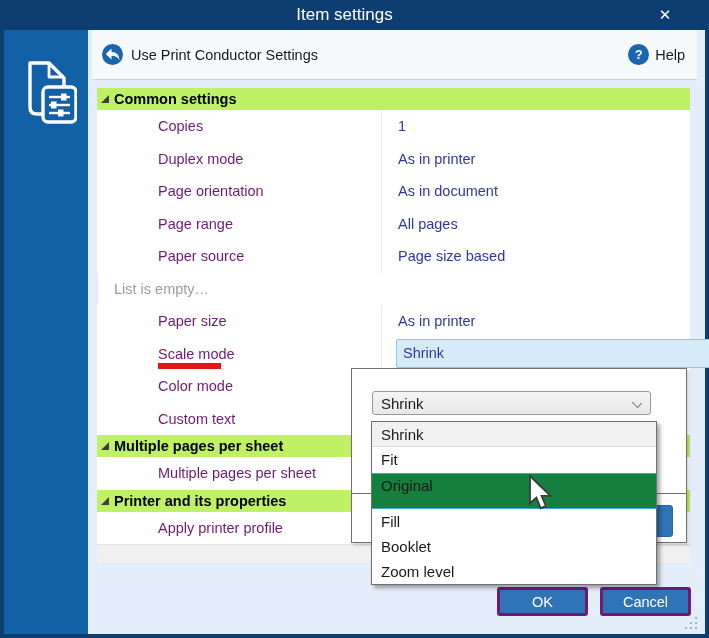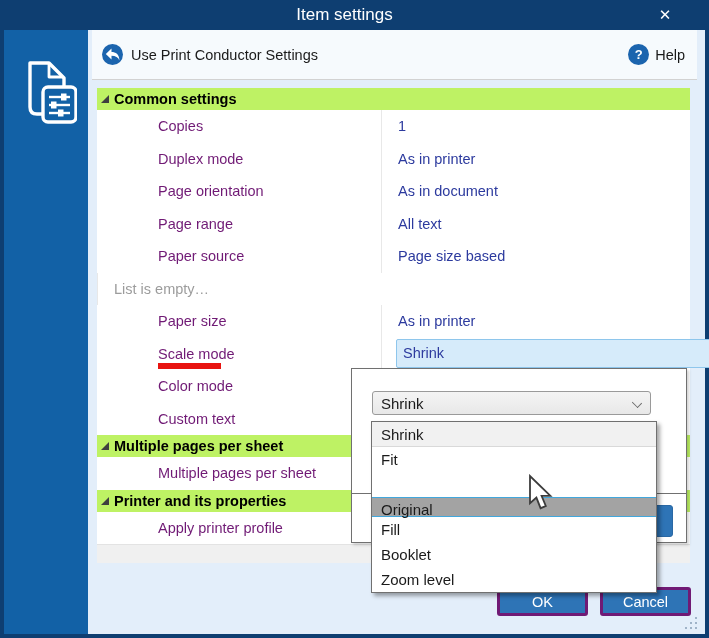--- a/index.html
+++ b/index.html
@@ -65,22 +65,22 @@
   .combo .chev { position:absolute; right:9px; top:7px; width:8px; height:8px;
                  border-right:1.6px solid #6a6a6a; border-bottom:1.6px solid #6a6a6a;
                  transform:rotate(45deg) scale(1,0.8); }
 
   
   .ddlist { position:absolute; left:367px; top:391px; width:286px; background:#ffffff;
             border:1px solid #707070; z-index:10; box-shadow:3px 3px 4px rgba(0,0,0,0.35);
             font-size:15px; color:#1a1a1a; }
   .opt { height:25.3px; line-height:25.3px; padding-left:9px; }
   .opt.sel { background:#f1f1f1; border-bottom:1px solid #d9d9d9; }
-  .opt.hover { background:#a3a3a3; border-top:1px solid #42a7dc; border-bottom:1px solid #42a7dc;
-               height:20px; line-height:23px;margin-top:24px; }
+  .opt.hover { background:#15803d; border-top:1px solid #42a7dc; border-bottom:1px solid #42a7dc;
+               height:36px; line-height:23px; }
 
   
   .cursor { position:absolute; left:524px; top:444px; z-index:20; }
 
   
   .btn { position:absolute; top:557px; width:91px; height:29px; background:#2e74b6;
          border:3px solid #701a75; border-radius:3px; color:#ffffff; font-size:14.5px;
          display:flex; align-items:center; justify-content:center; cursor:default; }
   .btn-ok { left:493px; }
   .btn-cancel { left:596px; }
@@ -145,21 +145,21 @@
         <div class="val">As in printer</div>
       </div>
 
       <div class="row">
         <div class="lbl">Page orientation</div>
         <div class="val">As in document</div>
       </div>
 
       <div class="row">
         <div class="lbl">Page range</div>
-        <div class="val">All text</div>
+        <div class="val">All pages</div>
       </div>
 
       <div class="row">
         <div class="lbl">Paper source</div>
         <div class="val">Page size based</div>
       </div>
 
       <div class="row">
         <div class="val muted">List is empty…</div>
       </div>

